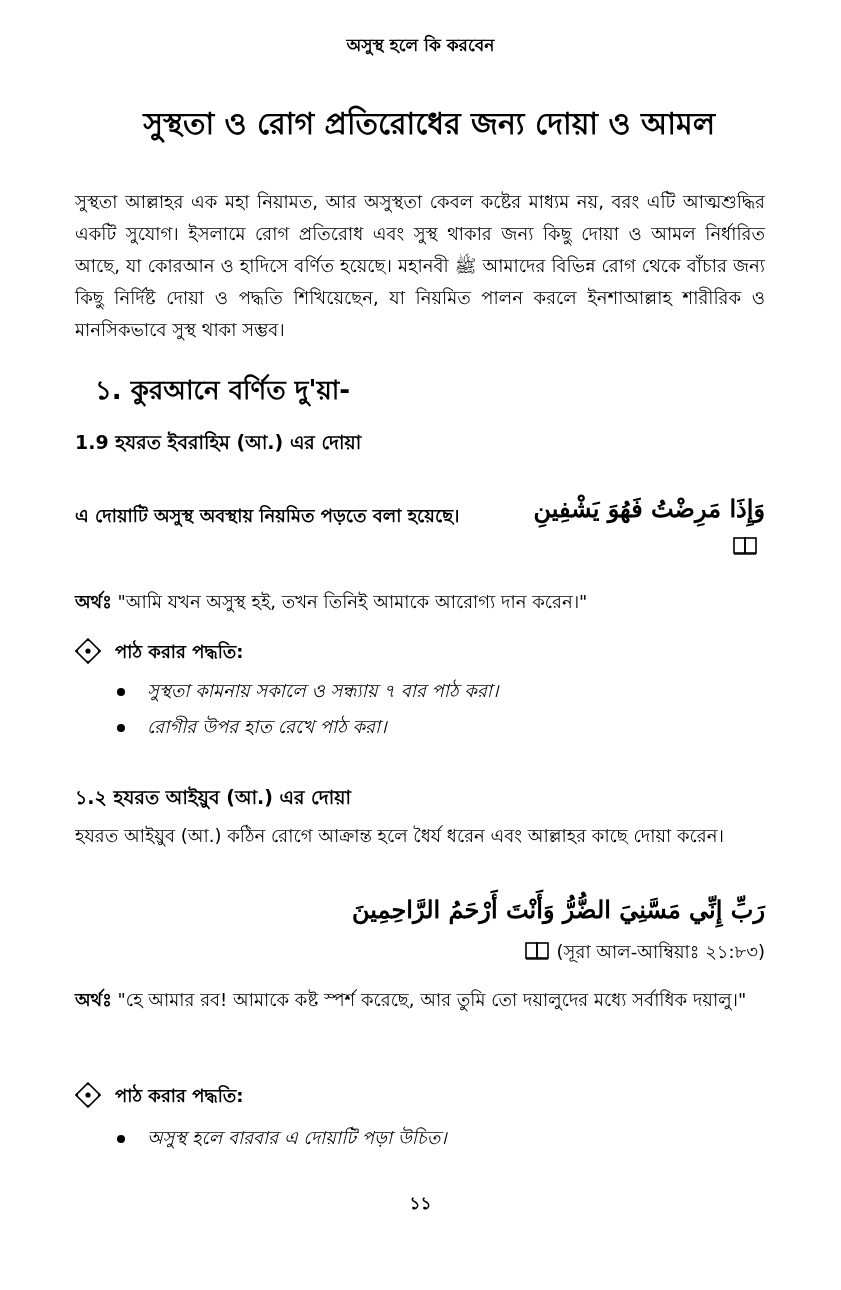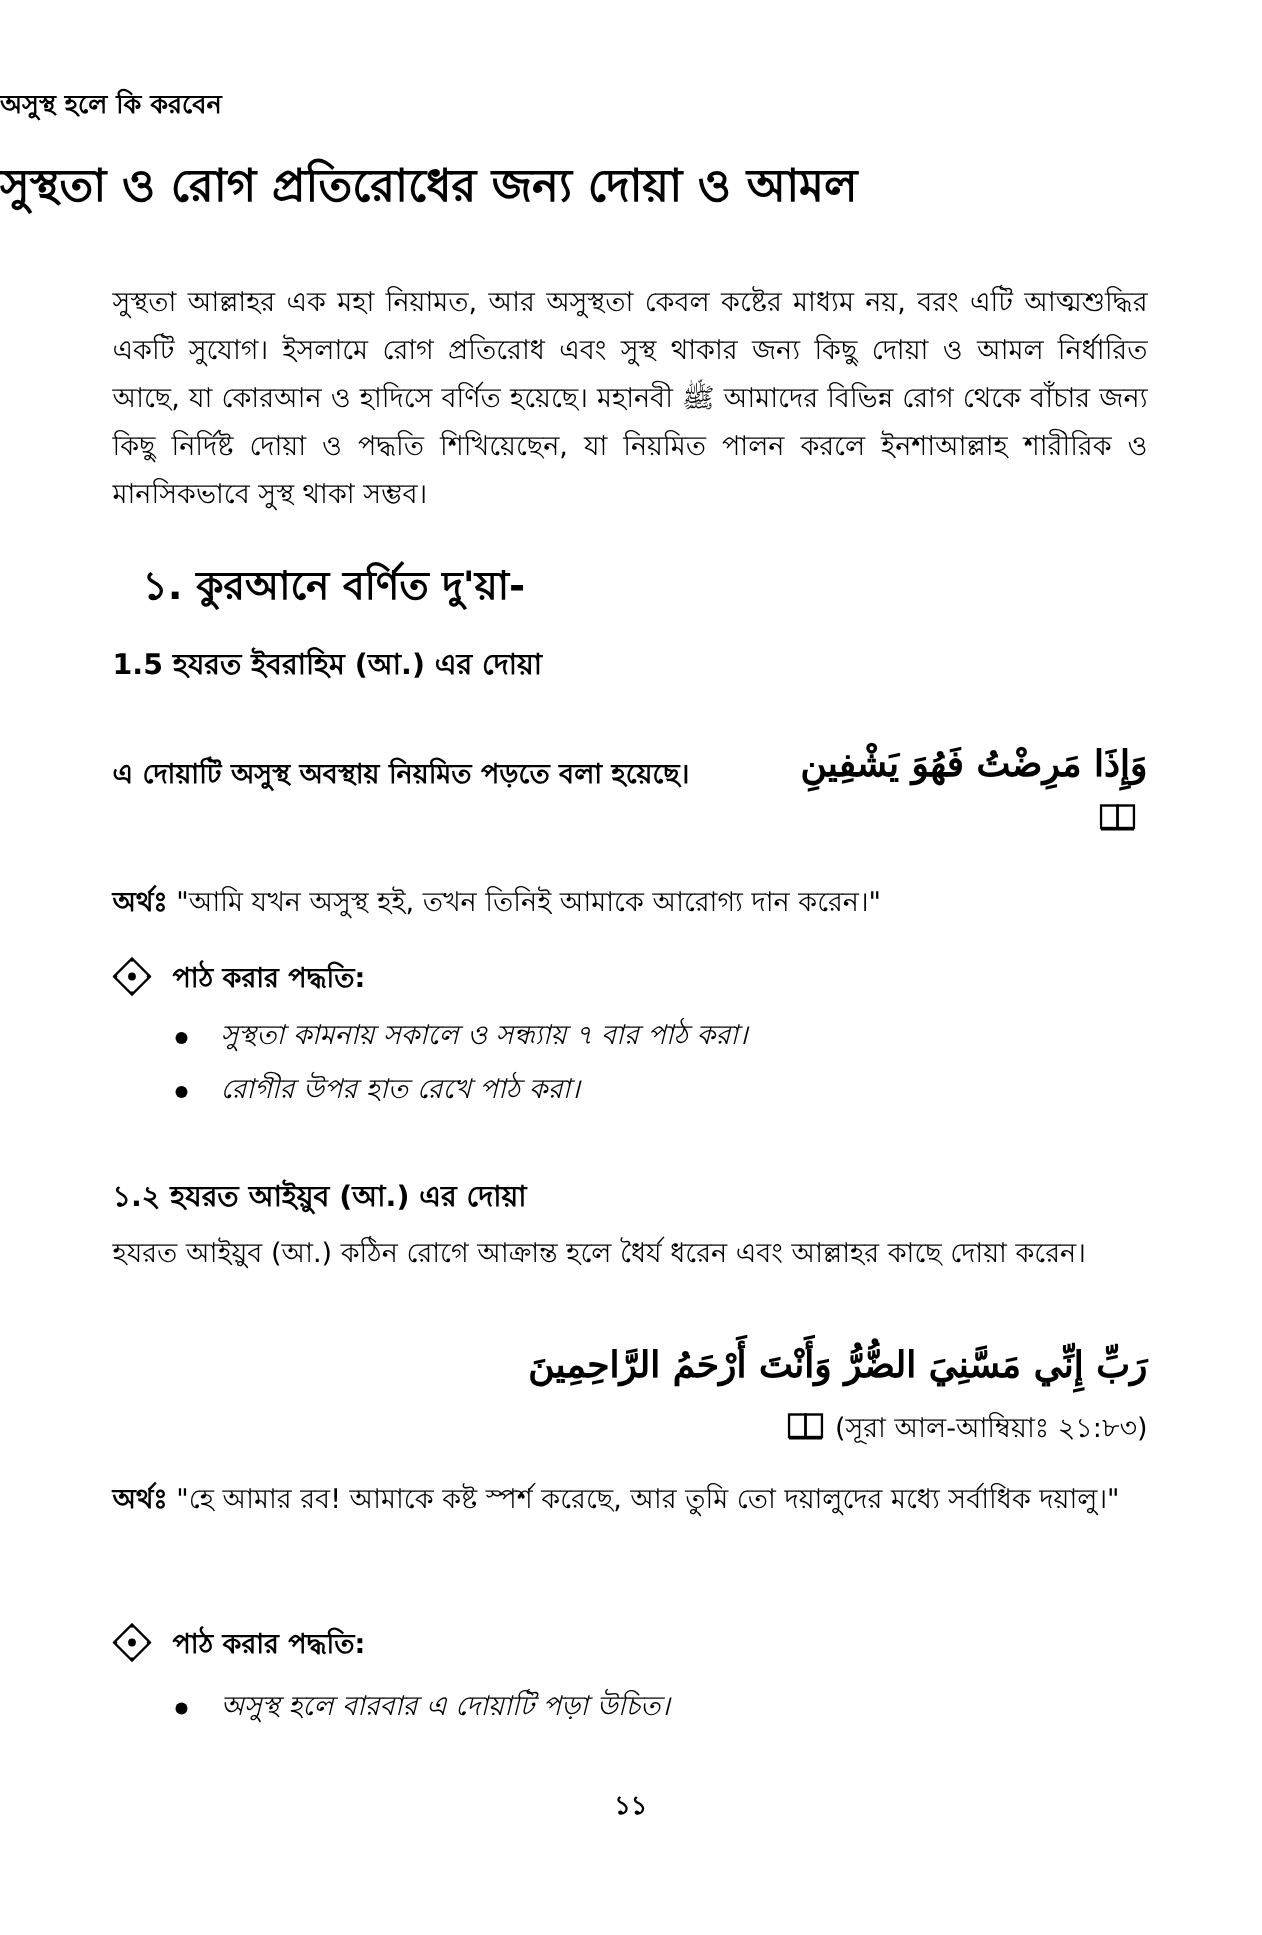--- a/index.html
+++ b/index.html
@@ -1,25 +1,25 @@
 <!DOCTYPE html>
 <html><head>
   <meta charset="utf-8">
   <style>
     html, body { margin: 0; padding: 0; background: #ffffff; }
     body {
       width: 841px; height: 1290px; position: relative; overflow: hidden;
       font-family: "DejaVu Sans", sans-serif; color: #000;
     }
     .running-header {
-      position: absolute; top: 56px; left: 0; width: 841px; 
+      position: absolute; top: 32px; left: 0; width: 841px; text-align: center;
       font-size: 17px; font-weight: bold;
     }
     .page-title {
-      position: absolute; top: 100px; left: 0; width: 715px; text-align: left;
+      position: absolute; top: 100px; left: 0; width: 715px; text-align: right;
       font-size: 30px; font-weight: bold; margin: 0;
     }
     .block { position: absolute; left: 75px; width: 690px; }
     .intro {
       top: 186px; font-size: 18px; line-height: 32px; text-align: justify;
     }
     .sec-h1 { top: 370px; font-size: 26px; font-weight: bold; margin-left: 20px; }
     .sec-h2 { font-size: 19px; font-weight: bold; }
     .note { font-size: 18px; font-weight: bold; }
     .arabic {
@@ -43,21 +43,21 @@
 </head>
 <body>
 
 <div class="running-header">অসুস্থ হলে কি করবেন</div>
 <h1 class="page-title">সুস্থতা ও রোগ প্রতিরোধের জন্য দোয়া ও আমল</h1>
 
 <p class="block intro" style="margin:0;">সুস্থতা আল্লাহর এক মহা নিয়ামত, আর অসুস্থতা কেবল কষ্টের মাধ্যম নয়, বরং এটি আত্মশুদ্ধির একটি সুযোগ। ইসলামে রোগ প্রতিরোধ এবং সুস্থ থাকার জন্য কিছু দোয়া ও আমল নির্ধারিত আছে, যা কোরআন ও হাদিসে বর্ণিত হয়েছে। মহানবী ﷺ আমাদের বিভিন্ন রোগ থেকে বাঁচার জন্য কিছু নির্দিষ্ট দোয়া ও পদ্ধতি শিখিয়েছেন, যা নিয়মিত পালন করলে ইনশাআল্লাহ শারীরিক ও মানসিকভাবে সুস্থ থাকা সম্ভব।</p>
 
 <div class="block sec-h1">১. কুরআনে বর্ণিত দু'য়া-</div>
 
-<div class="block sec-h2" style="top:428px;">1.5 হযরত ইবরাহিম (আ.) এর দোয়া</div>
+<div class="block sec-h2" style="top:428px;">1.9 হযরত ইবরাহিম (আ.) এর দোয়া</div>
 <div class="block note" style="top:462px;margin-top:40px;">এ দোয়াটি অসুস্থ অবস্থায় নিয়মিত পড়তে বলা হয়েছে।</div>
 <div class="block arabic" style="top:494px;">وَإِذَا مَرِضْتُ فَهُوَ يَشْفِينِ</div>
 <div class="block ref" style="top:536px;">
   <svg class="book" viewBox="0 0 24 18">
     <rect x="1" y="1" width="11" height="15" fill="none" stroke="#000" stroke-width="1.6"></rect>
     <rect x="12" y="1" width="11" height="15" fill="none" stroke="#000" stroke-width="1.6"></rect>
     <line x1="1" y1="17" x2="23" y2="17" stroke="#000" stroke-width="1.4"></line>
   </svg>
 </div>
 <div class="block meaning" style="top:585px;">

